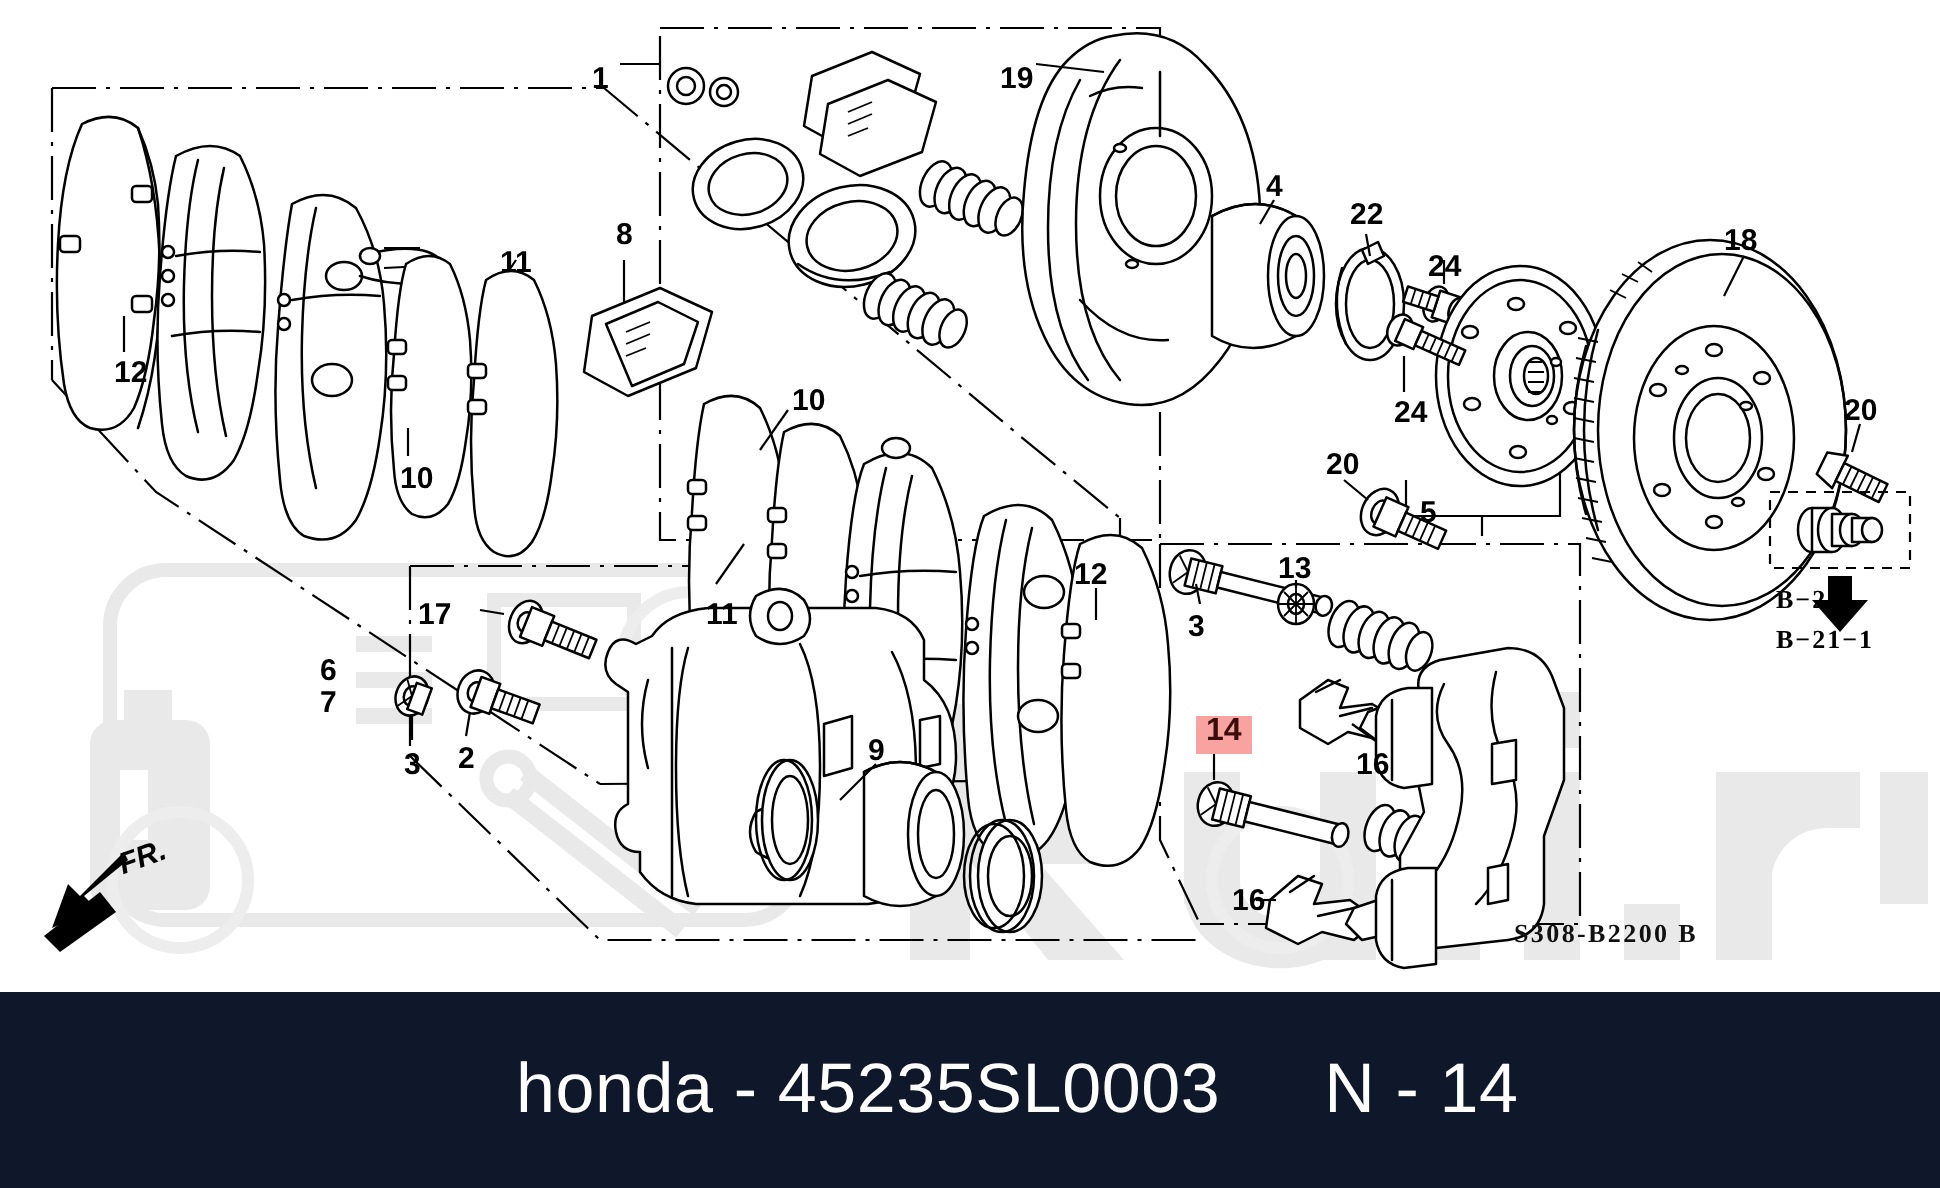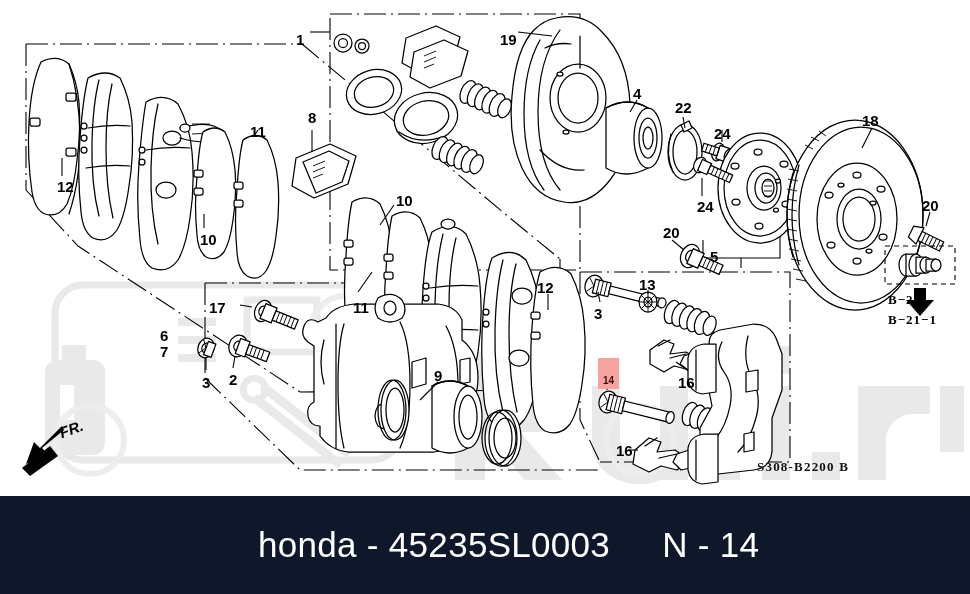--- a/index.html
+++ b/index.html
@@ -52,22 +52,22 @@
     font-size: 15px;
     font-weight: bold;
     color: #000000;
     line-height: 1;
     white-space: nowrap;
     letter-spacing: 0px;
   }
   .callout.hl {
     background: #f9a3a0;
     color: #3a0d0c;
-    padding: 18px 5px 3px 5px;
-    font-size: 10px;
+    padding: 0 5px 3px 5px;
+    font-size: 16px;
   }
   
   .refcode {
     position: absolute;
     font-family: "Liberation Serif", serif;
     font-size: 13px;
     font-weight: bold;
     color: #000000;
     letter-spacing: 1px;
     white-space: nowrap;

